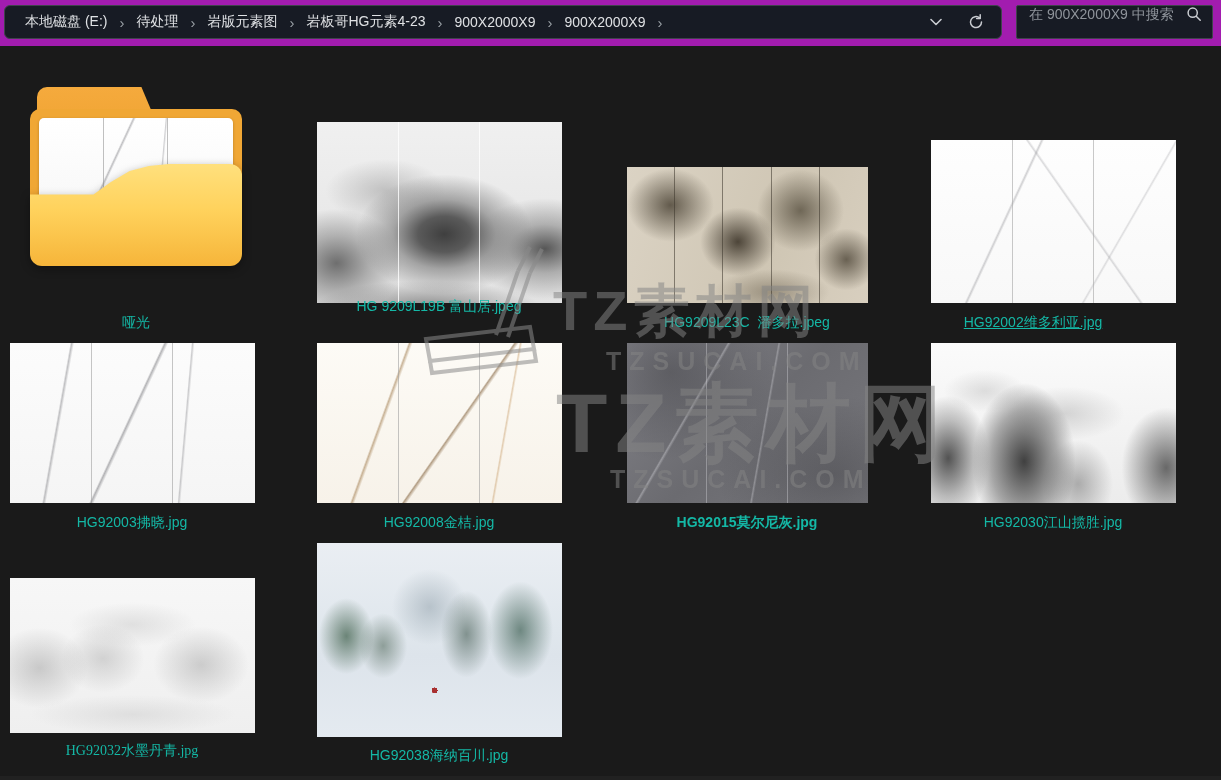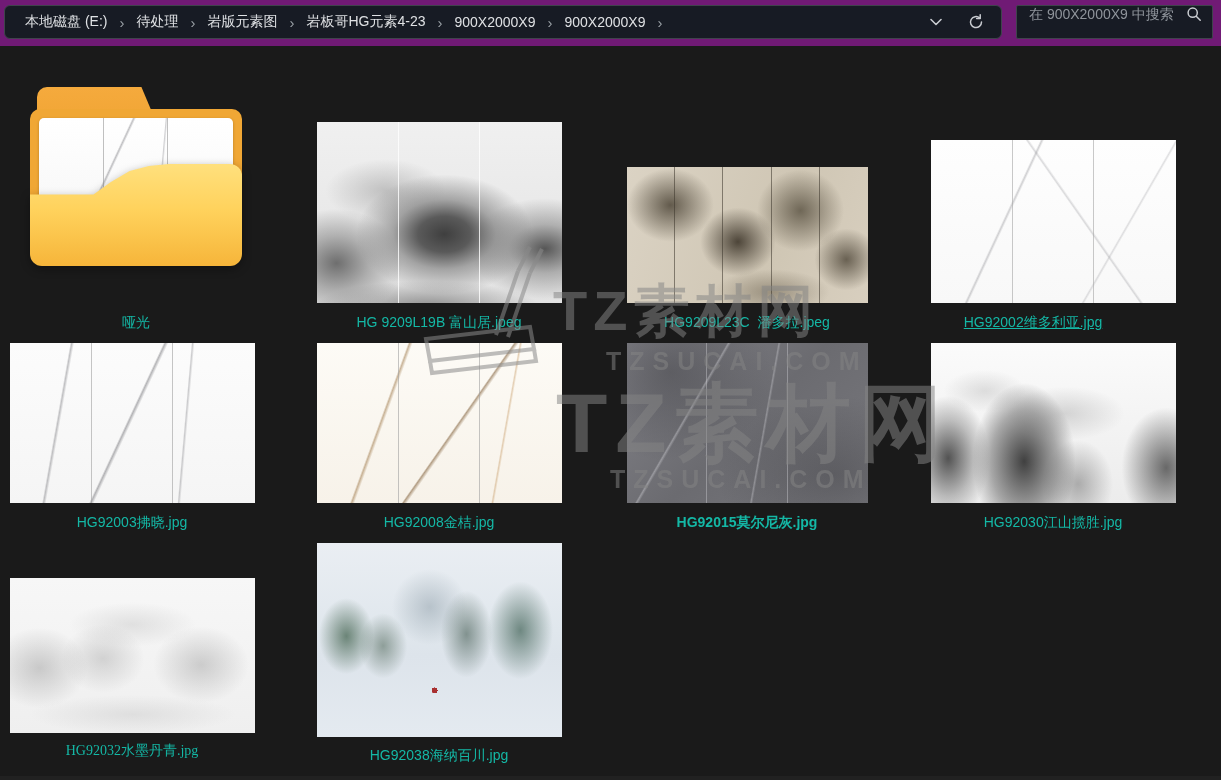--- a/index.html
+++ b/index.html
@@ -2,21 +2,21 @@
 <html><head>
 <meta charset="utf-8">
 <style>
   * { margin:0; padding:0; box-sizing:border-box; }
   html,body { width:1221px; height:780px; overflow:hidden; background:#1a1a1a;
     font-family:"Liberation Sans","DejaVu Sans",sans-serif; }
   .screen { position:relative; width:1221px; height:780px; background:#1a1a1a; }
 
   
   .topbar { position:absolute; left:0; top:0; width:1221px; height:46px;
-    background:#701a75; display:flex; align-items:center; }
+    background:#a21caf; display:flex; align-items:center; }
   .addr { position:absolute; left:4px; top:5px; width:998px; height:34px;
     background:#171b24; border:1px solid #3f434c; border-radius:6px;
     display:flex; align-items:center; padding:0 6px 0 14px; }
   .crumbs { display:flex; align-items:center; flex:1; overflow:hidden; white-space:nowrap; }
   .crumb { color:#dfe1e4; font-size:14px; padding:3px 6px; border-radius:4px; cursor:default; }
   .sep { color:#9aa0a6; font-size:15px; padding:0 6px; }
   .addr-actions { display:flex; align-items:center; gap:14px; padding-right:6px; }
   .icon-btn { width:26px; height:26px; display:flex; align-items:center; justify-content:center;
     border-radius:4px; color:#c9ccd1; }
   .icon-btn svg { display:block; }
@@ -212,21 +212,21 @@
     </div>
     <div class="thumb m-gray" style="left:627px; top:343px; width:241px; height:160px;">
       <div class="lines lines3" style="--lc:rgba(200,200,205,.45)"></div>
     </div>
     <div class="thumb ink-mountains" style="left:931px; top:343px; width:245px; height:160px;"></div>
 
     <div class="thumb ink-light" style="left:10px; top:578px; width:245px; height:155px;"></div>
     <div class="thumb landscape" style="left:317px; top:543px; width:245px; height:194px;"></div>
 
     <div class="flabel" style="left:6px;   top:314px;">哑光</div>
-    <div class="flabel" style="left:309px; top:314px;">HG 9209L19B 富山居.jpeg</div>
+    <div class="flabel" style="left:309px; top:298px;">HG 9209L19B 富山居.jpeg</div>
     <div class="flabel" style="left:617px; top:314px;">HG9209L23C  潘多拉.jpeg</div>
     <div class="flabel" style="left:903px; top:314px;text-decoration:underline;">HG92002维多利亚.jpg</div>
     <div class="flabel" style="left:2px;   top:514px;">HG92003拂晓.jpg</div>
     <div class="flabel" style="left:309px; top:514px;">HG92008金桔.jpg</div>
     <div class="flabel" style="left:617px; top:514px;font-weight:bold;">HG92015莫尔尼灰.jpg</div>
     <div class="flabel" style="left:923px; top:514px;">HG92030江山揽胜.jpg</div>
     <div class="flabel" style="left:2px;   top:742px;font-family:Liberation Serif, serif;">HG92032水墨丹青.jpg</div>
     <div class="flabel" style="left:309px; top:747px;">HG92038海纳百川.jpg</div>
 
     <svg class="wm wm-lamp" viewBox="0 0 140 152">

